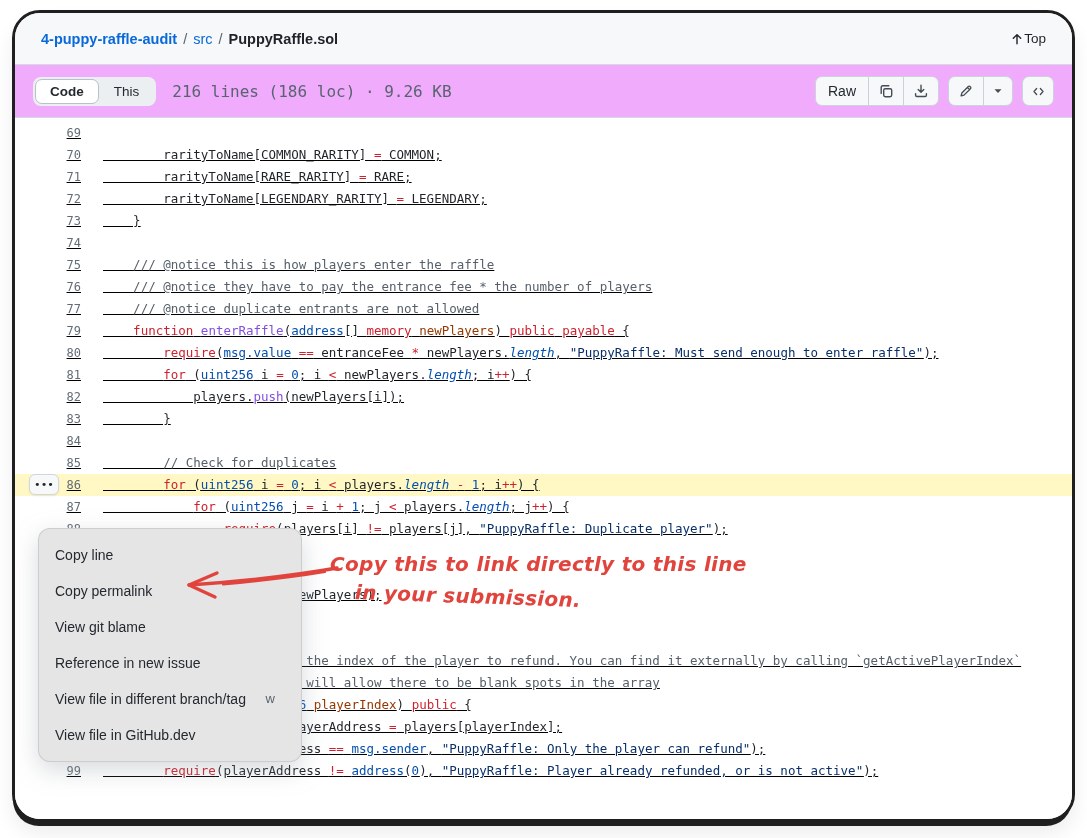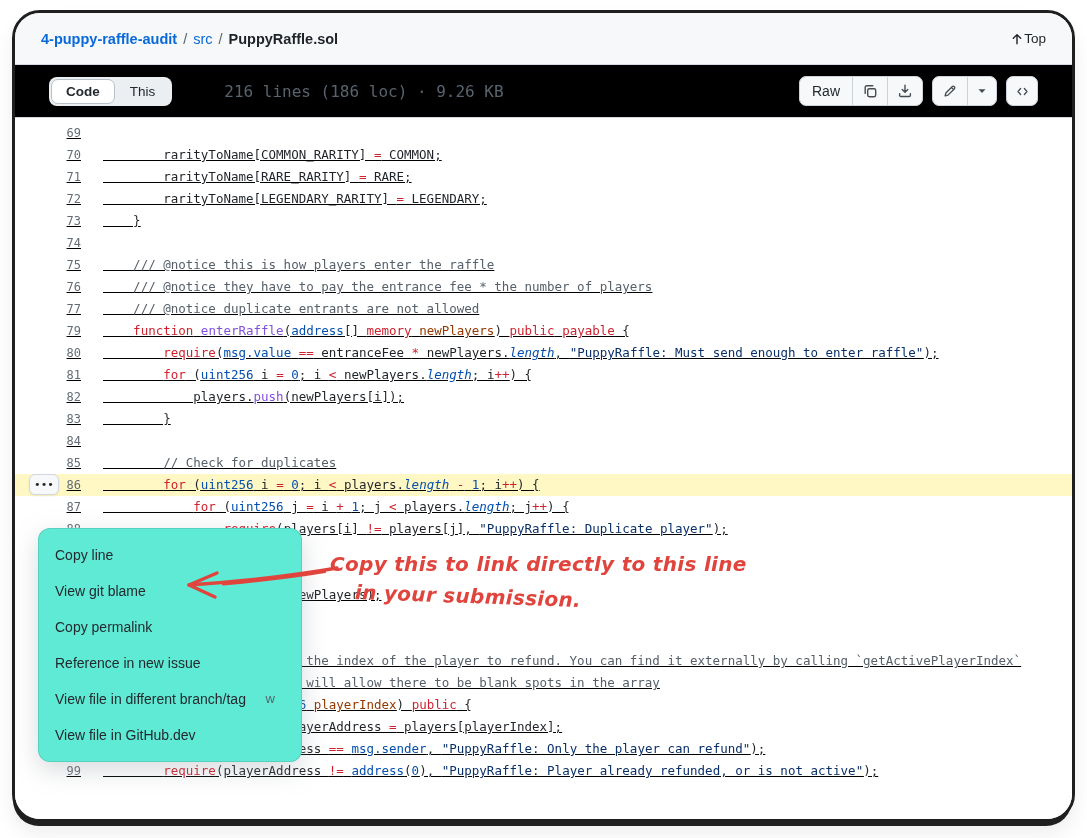--- a/index.html
+++ b/index.html
@@ -19,22 +19,22 @@
   }
   .breadcrumb { font-size:14.5px; display:flex; align-items:center; gap:6px; }
   .bc-repo { color:#0969da; font-weight:600; cursor:pointer; }
   .bc-sep  { color:#59636e; }
   .bc-src  { color:#0969da; cursor:pointer; }
   .bc-file { color:#1f2328; font-weight:700; }
   .top-link { margin-left:auto; display:flex; align-items:center; gap:0; font-size:13.5px; color:#1f2328; cursor:pointer; }
 
   
   .toolbar {
-    height:53px; background:#000000; border-bottom:1px solid #d4dae0;
-    display:flex; align-items:center; padding:0 34px;gap:36px;
+    height:53px; background:#f0abfc; border-bottom:1px solid #d4dae0;
+    display:flex; align-items:center; padding:0 18px;
   }
   .seg { display:flex; align-items:center; background:#eceff2; border-radius:8px; padding:2px; margin-right:16px; }
   .seg .tab { font-size:13.5px; padding:4px 14px; border-radius:7px; color:#24292f; cursor:pointer; border:1px solid transparent; }
   .seg .tab.active { background:#ffffff; border:1px solid #b8c0c9; font-weight:700; }
   .file-info { font-family:"DejaVu Sans Mono", monospace; font-size:16px; color:#59636e; }
 
   .tb-right { margin-left:auto; display:flex; align-items:center; gap:9px; }
   .btn-group { display:flex; align-items:stretch; border:1px solid #ccd2d9; border-radius:7px; background:#f6f8fa; overflow:hidden; height:30px; }
   .btn-group .gbtn { display:flex; align-items:center; justify-content:center; padding:0 9px; cursor:pointer; }
   .btn-group .gbtn + .gbtn { border-left:1px solid #ccd2d9; }
@@ -60,21 +60,21 @@
     position:absolute; left:14px; top:0px; width:30px; height:21px;
     background:#f6f8fa; border:1px solid #d0d7de; border-radius:6px;
     display:flex; align-items:center; justify-content:center;
     box-shadow:0 1px 2px rgba(31,35,40,0.08); cursor:pointer; z-index:3;
   }
   .kebab-btn span { font-size:11px; letter-spacing:0px; color:#1f2328; line-height:18px; }
 
   
   .context-menu {
     position:absolute; left:23px; top:410px; width:264px;
-    background:#5eead4; border:1px solid rgba(31,35,40,0.12); border-radius:12px;
+    background:#e5e5e5; border:1px solid rgba(31,35,40,0.12); border-radius:12px;
     box-shadow:0 8px 24px rgba(140,149,159,0.35); padding:8px 0; z-index:5;
   }
   .menu-item {
     display:flex; align-items:center; padding:8px 16px; font-size:14px;
     color:#24292f; line-height:20px; cursor:pointer;
   }
   .menu-item .shortcut { margin-left:auto; margin-right:10px; color:#59636e; font-size:13px; }
 
   
   .annot { position:absolute; z-index:6; color:#e0443c; font-family:"DejaVu Sans", sans-serif; font-style:italic; font-weight:bold; pointer-events:none; }
@@ -273,24 +273,24 @@
       </div>
       <div class="code-row">
         <span class="ln">99</span>
         <span class="lc"><span>        </span><span class="tk-k">require</span><span>(playerAddress </span><span class="tk-k">!=</span><span> </span><span class="tk-t">address</span><span>(</span><span class="tk-t">0</span><span>), </span><span class="tk-s">"PuppyRaffle: Player already refunded, or is not active"</span><span>);</span></span>
       </div>
       <div class="context-menu" id="ctx-menu">
         <div class="menu-item">
           <span>Copy line</span>
         </div>
         <div class="menu-item">
+          <span>Copy permalink</span>
+        </div>
+        <div class="menu-item">
           <span>View git blame</span>
-        </div>
-        <div class="menu-item">
-          <span>Copy permalink</span>
         </div>
         <div class="menu-item">
           <span>Reference in new issue</span>
         </div>
         <div class="menu-item">
           <span>View file in different branch/tag</span>
           <span class="shortcut">w</span>
         </div>
         <div class="menu-item">
           <span>View file in GitHub.dev</span>

